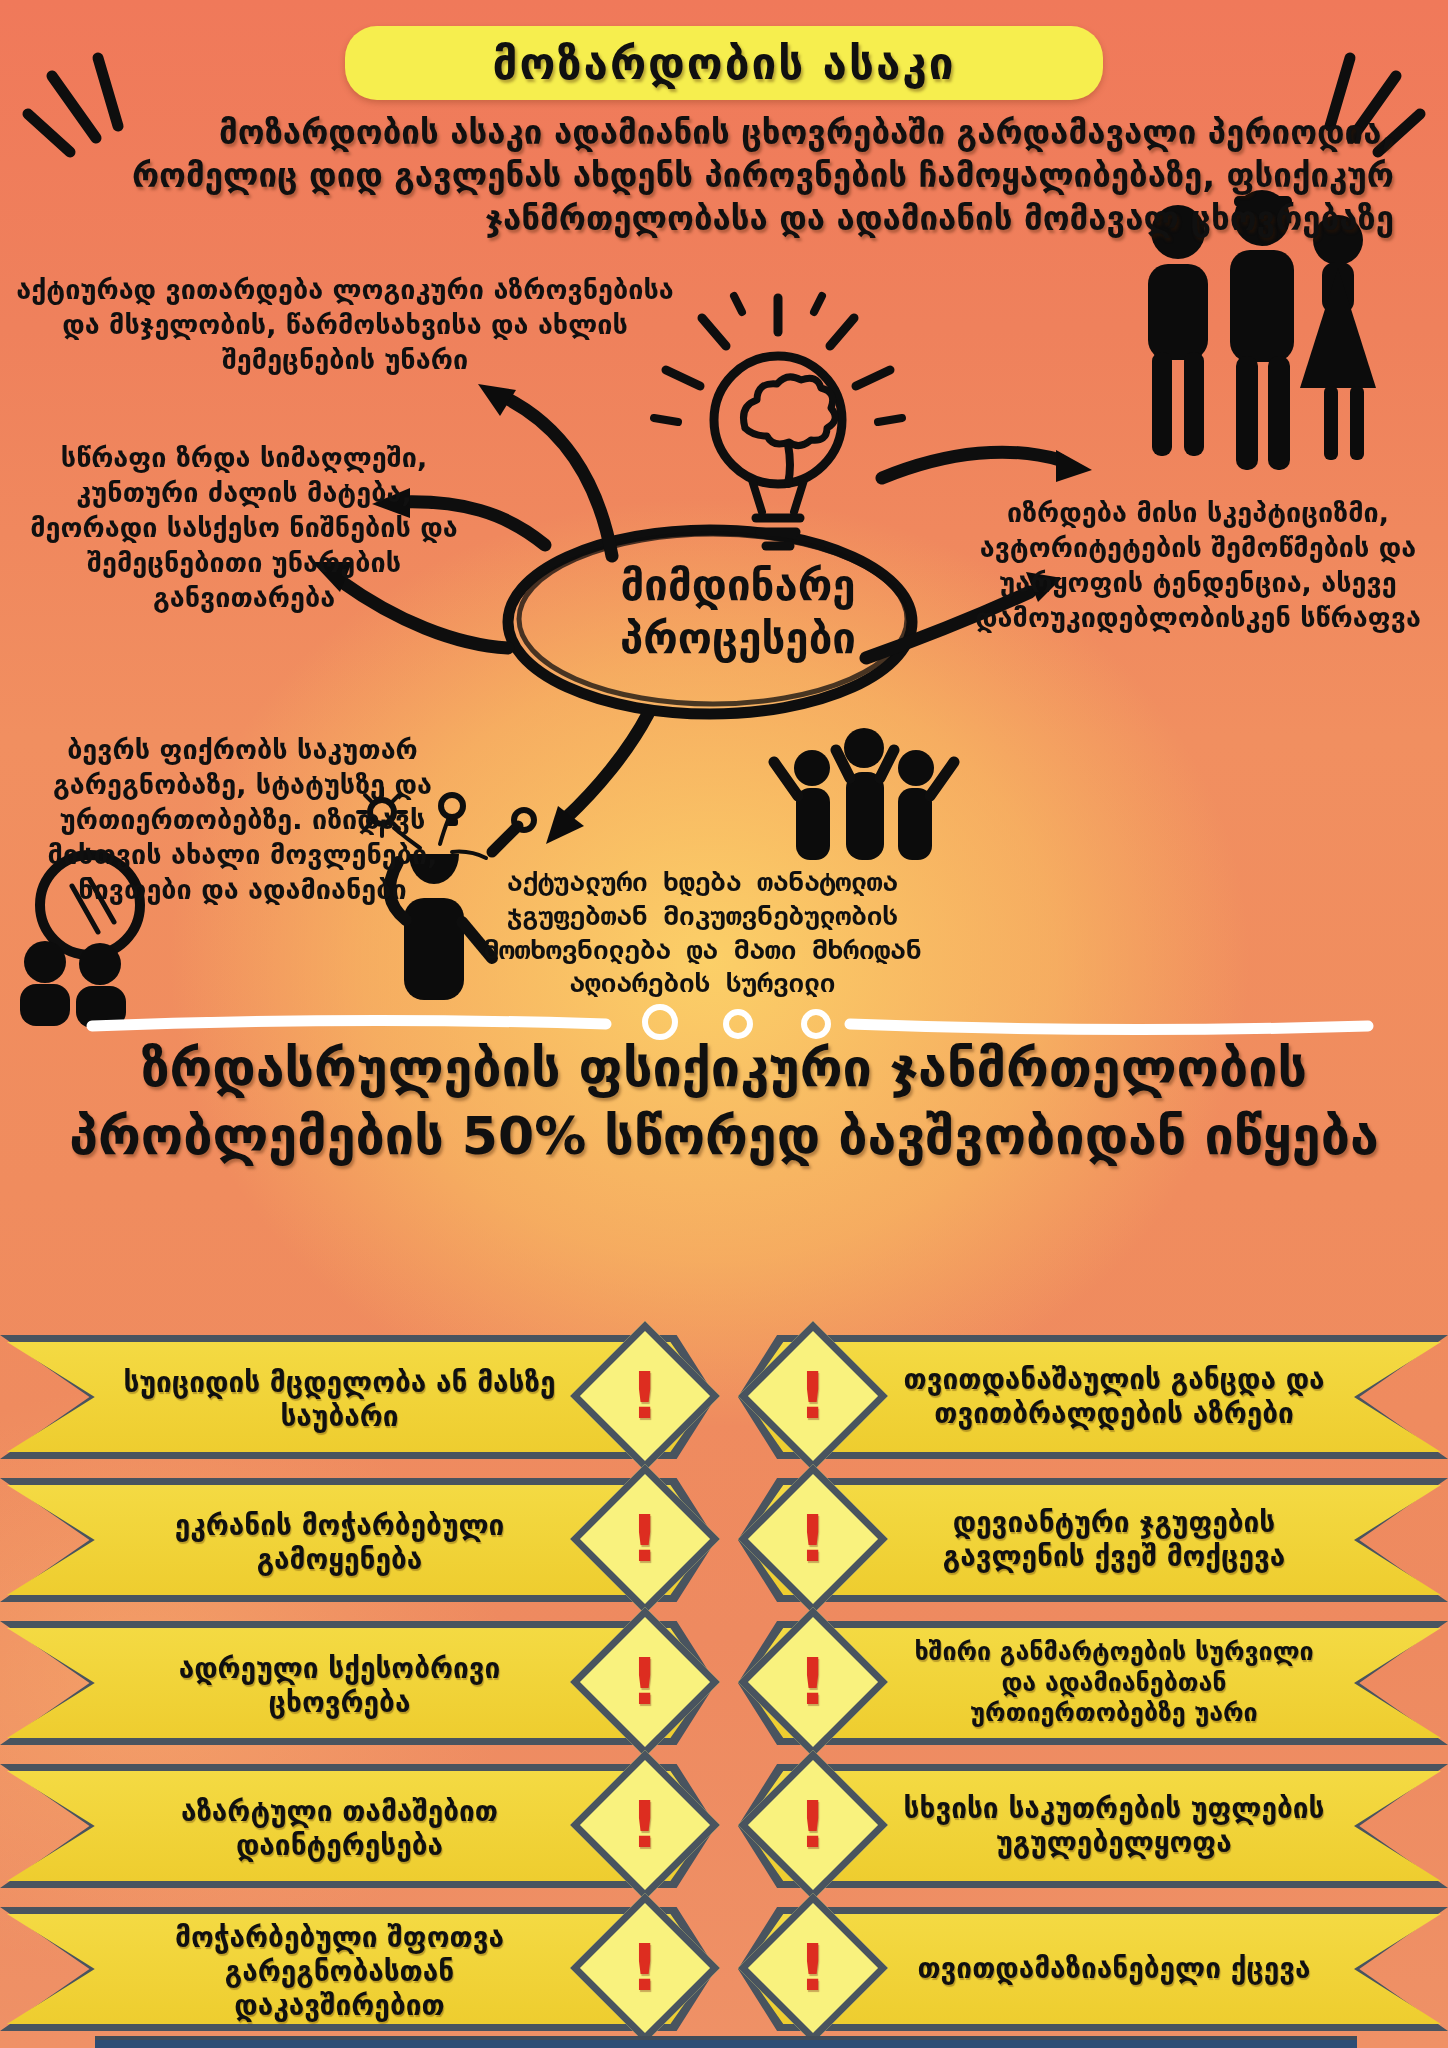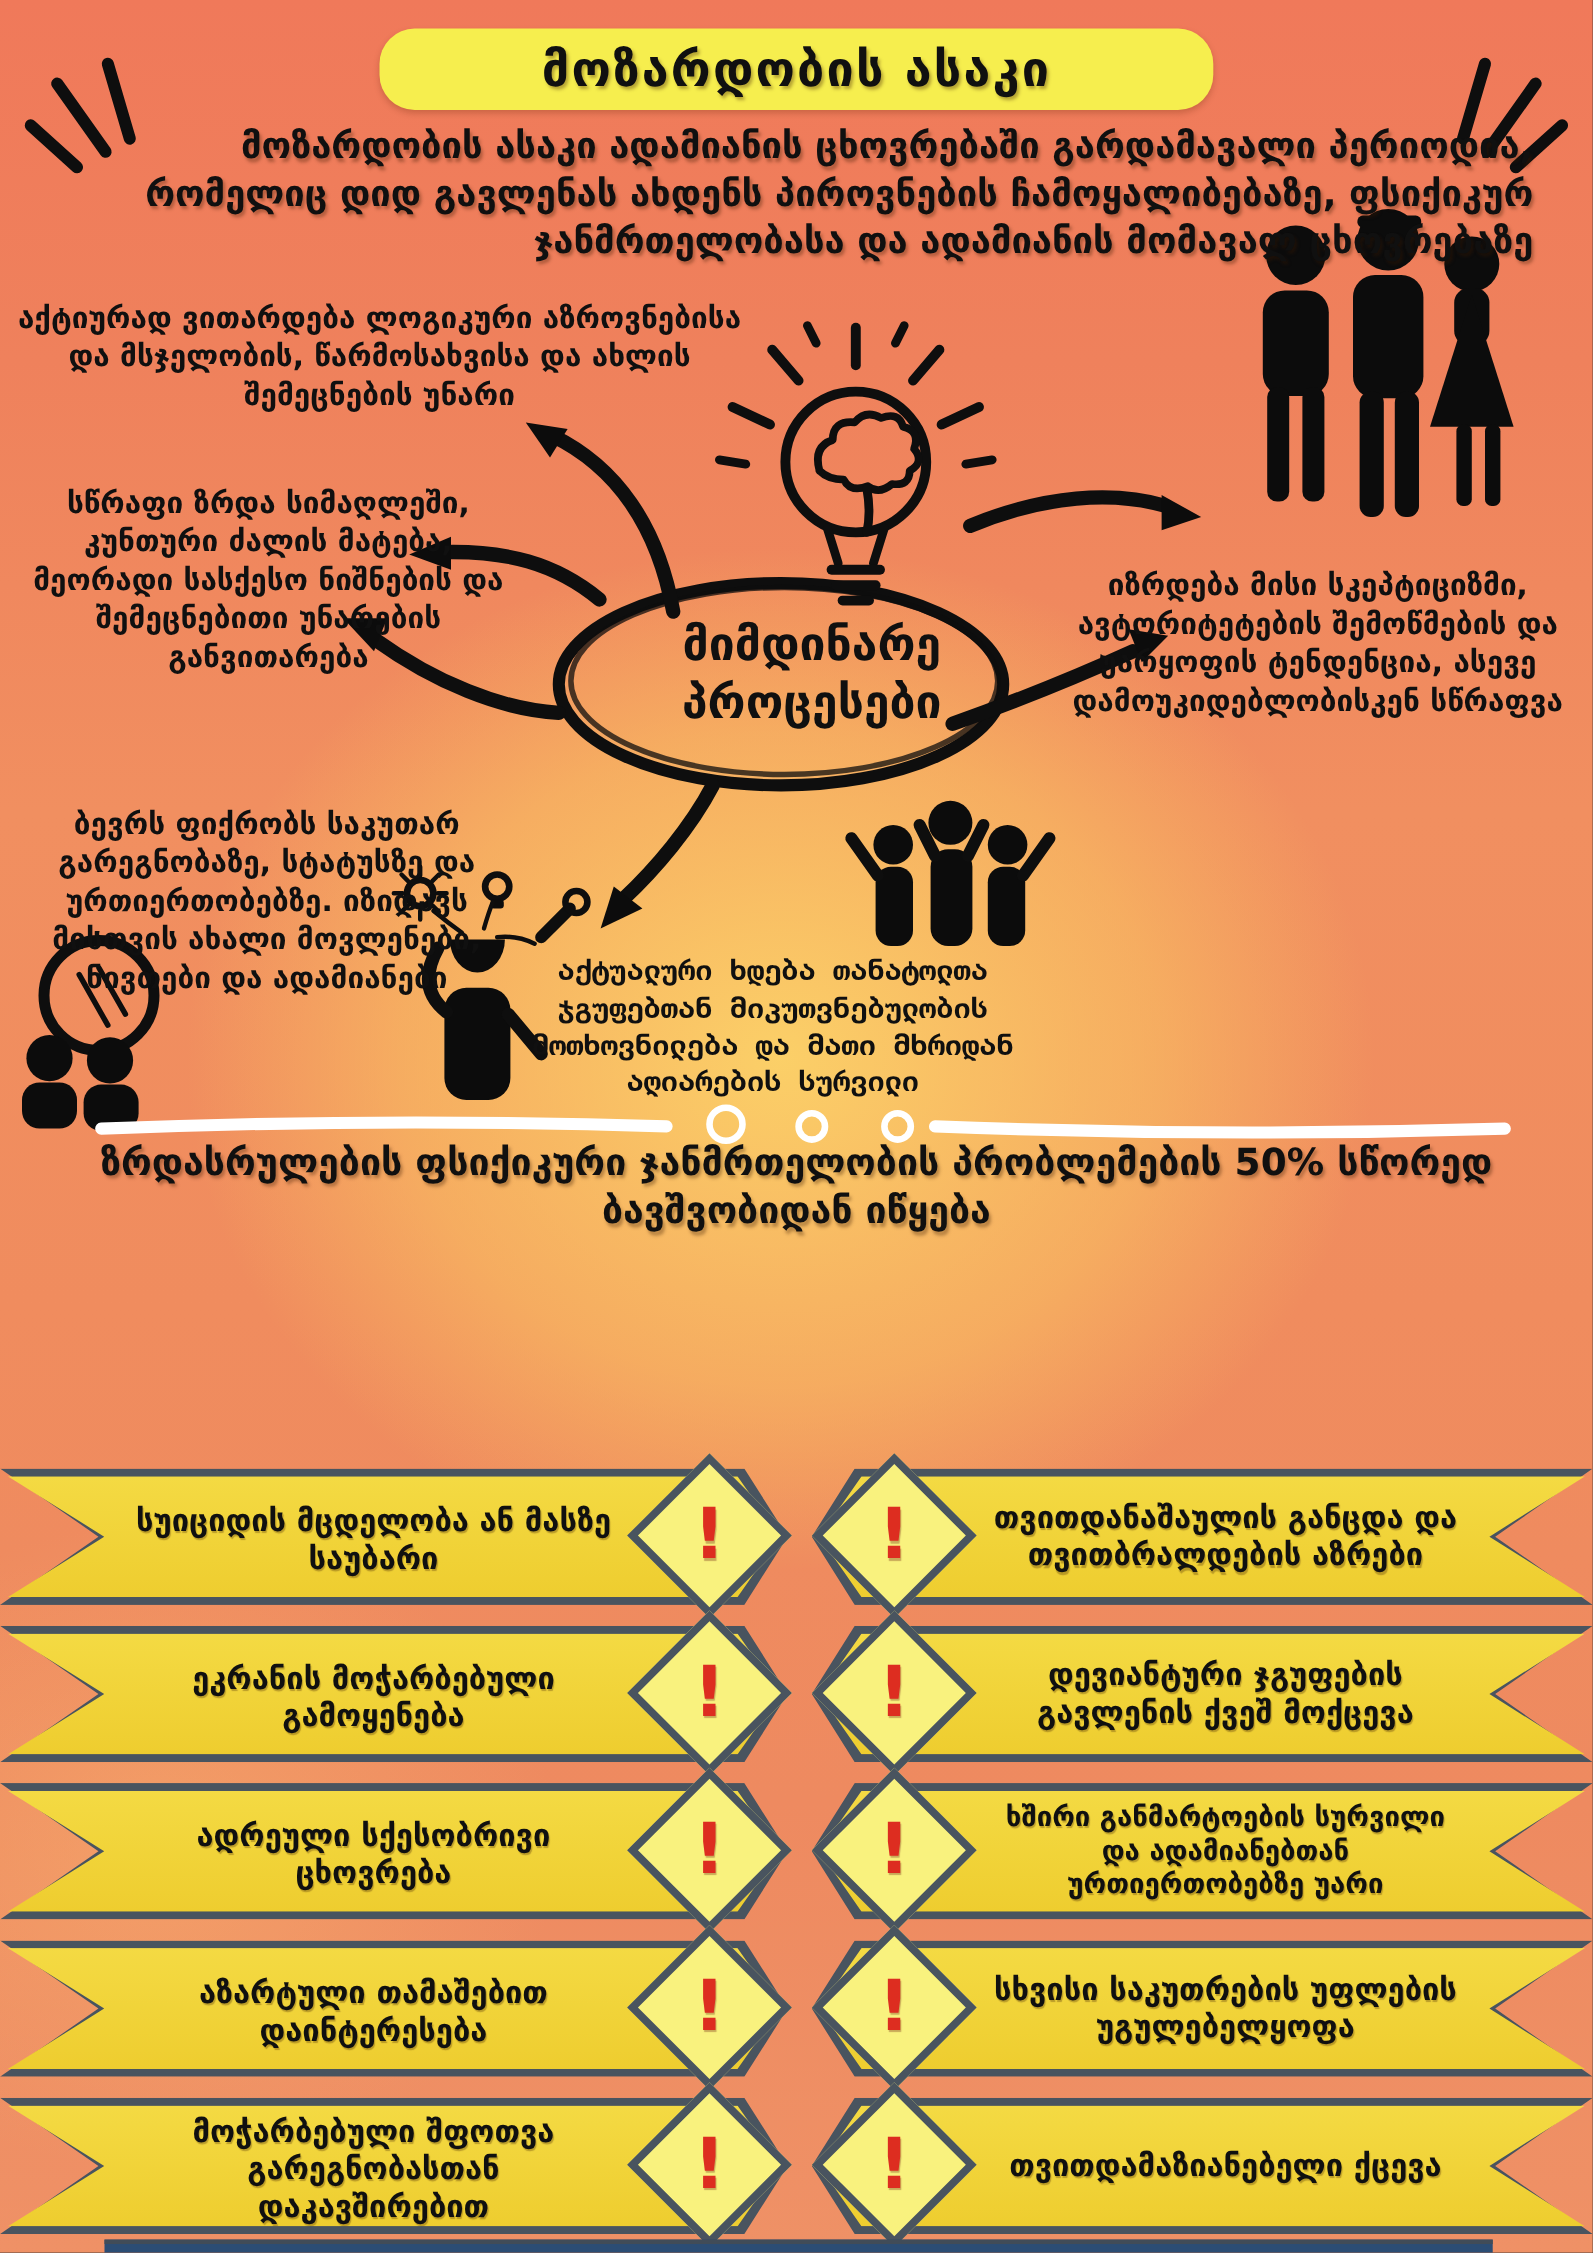--- a/index.html
+++ b/index.html
@@ -16,26 +16,26 @@
   .shadow-soft{text-shadow:2px 3px 3px rgba(60,25,0,0.35);}
   .title-box{
     left:50%;transform:translateX(-50%);top:26px;width:758px;height:74px;
     background:#f6ee4e;border-radius:32px;display:flex;align-items:center;justify-content:center;
     font-size:44px;letter-spacing:2px;box-shadow:0 3px 6px rgba(90,30,0,0.25);text-align:center;
   }
   .intro{top:112px;left:54px;width:1340px;font-size:33px;line-height:1.3;text-align:right;}
   .node{font-size:27px;line-height:1.3;}
   .node-tl{top:272px;left:10px;width:670px;}
   .node-l{top:440px;left:28px;width:432px;}
-  .node-r{top:495px;left:968px;width:460px;margin-top:20px;}
+  .node-r{top:495px;left:968px;width:460px;}
   .node-bl{top:692px;left:15px;width:455px;margin-top:40px;}
   .node-bc{top:868px;left:465px;width:475px;font-size:26px;font-family:Liberation Mono, monospace;}
   .node-br{top:752px;left:958px;width:480px;font-size:26px;}
   .center-label{top:560px;left:538px;width:400px;font-size:42px;line-height:1.25;}
-  .stat{top:1035px;left:50px;width:1348px;font-size:34px;line-height:1.3;}
+  .stat{top:1035px;left:50px;width:1348px;font-size:52px;line-height:1.3;}
   .cta{top:1170px;left:40px;width:1368px;font-size:41px;line-height:1.26;}
   .deco{position:absolute;left:0;top:0;width:1448px;height:2048px;pointer-events:none;}
   .ink{stroke:#0e0e0e;fill:none;stroke-linecap:round;stroke-linejoin:round;}
   .fill-ink{fill:#0c0c0c;stroke:none;}
   .white-line{stroke:#ffffff;fill:none;stroke-linecap:round;}
 
   .banner{height:124px;}
   .b-left{left:0;width:716px;}
   .b-right{left:738px;width:710px;}
   .b-outer{position:absolute;inset:0;background:#49545f;}

